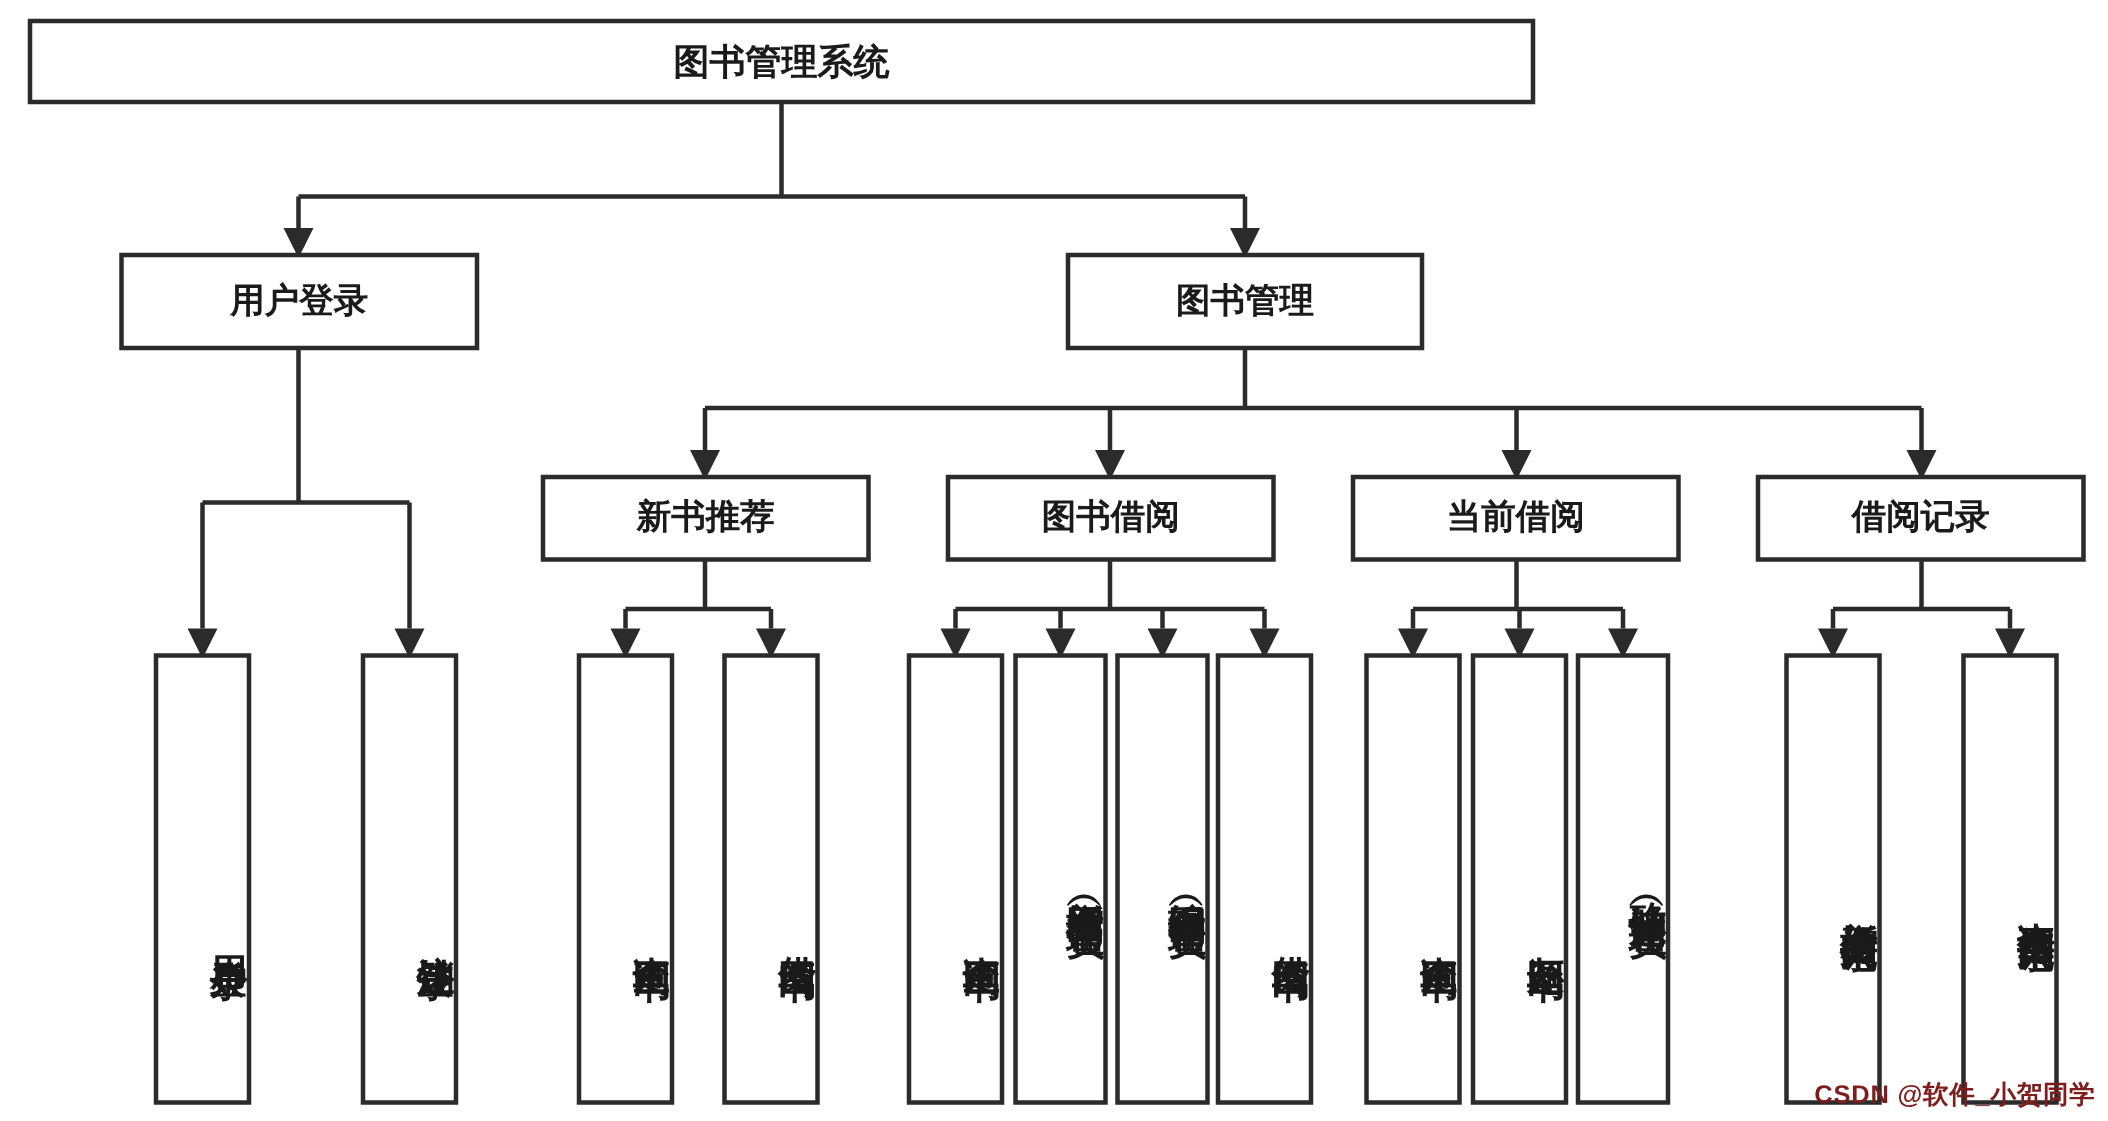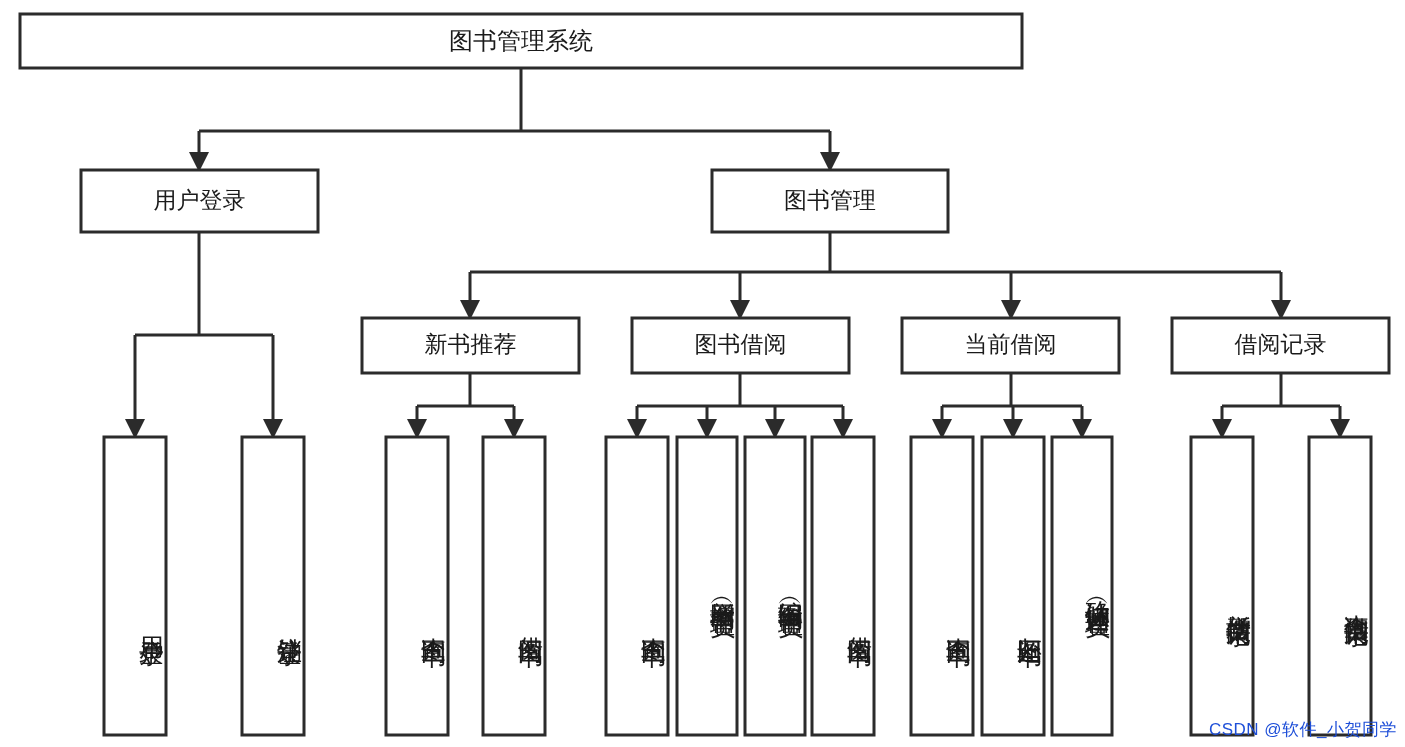--- a/index.html
+++ b/index.html
@@ -13,20 +13,21 @@
     font-family: "Liberation Sans", "DejaVu Sans", sans-serif;
     overflow: hidden;
     position: relative;
   }
   #diagram-root {
     position: absolute;
     left: 0;
     top: 0;
     width: 1405px;
     height: 747px;
+    font-weight: bold;
   }
   svg#flow {
     display: block;
     width: 1405px;
     height: 747px;
   }
   .node-rect {
     fill: #ffffff;
     stroke: #2b2b2b;
     stroke-width: 3;
@@ -68,21 +69,21 @@
     white-space: nowrap;
     pointer-events: none;
     box-sizing: border-box;
   }
   .watermark {
     position: absolute;
     right: 8px;
     bottom: 6px;
     font-family: "Liberation Sans", "DejaVu Sans", sans-serif;
     font-size: 17px;
-    color: #1d4ed8;
+    color: #7f1d1d;
     letter-spacing: 0.5px;
     user-select: none;
   }
 </style>
 </head>
 <body>
 
 <div id="diagram-root">
 
   <svg id="flow" viewBox="0 0 1405 747">

